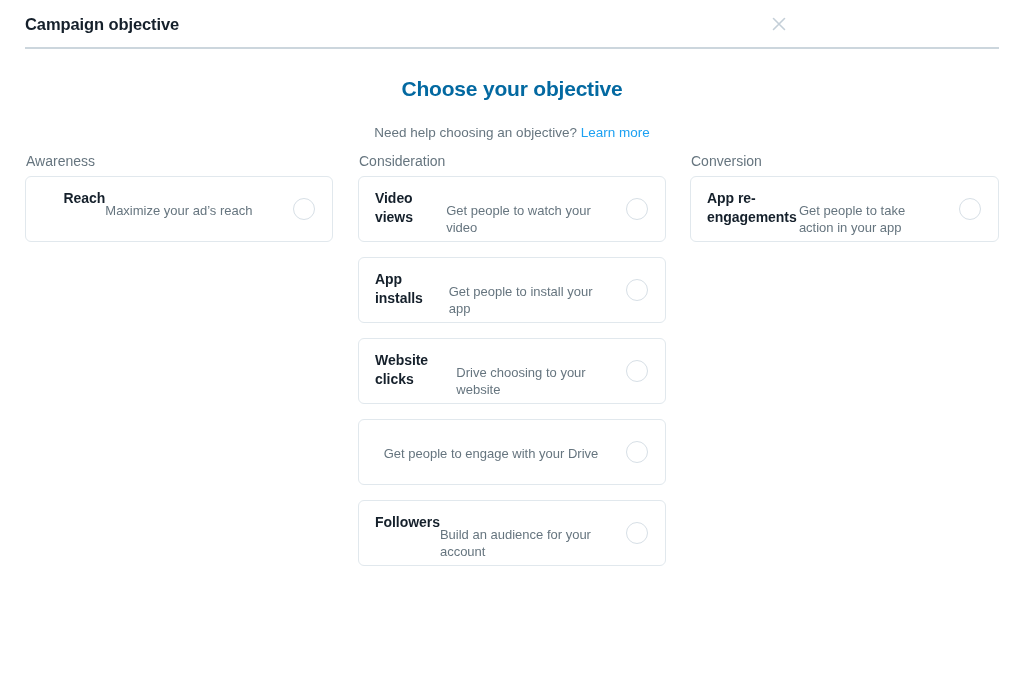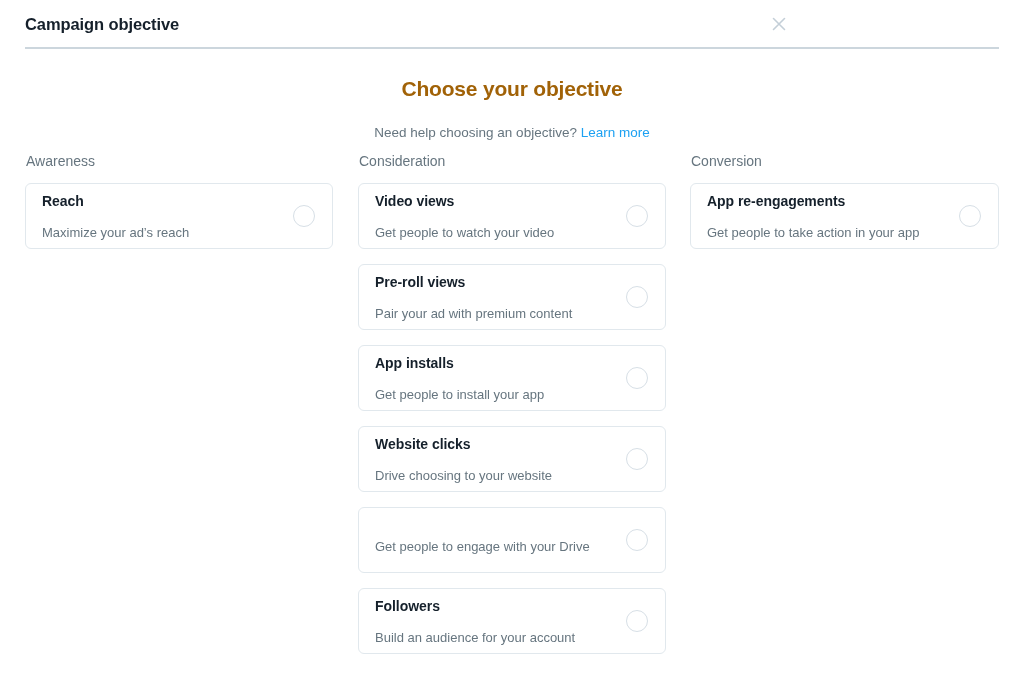--- a/index.html
+++ b/index.html
@@ -64,21 +64,21 @@
     position: absolute;
     left: 0;
     top: 76px;
     width: 1024px;
     text-align: center;
   }
 
   .intro-title {
     font-size: 21px;
     font-weight: bold;
-    color: #a16207;
+    color: #0369a1;
     letter-spacing: -0.2px;
     line-height: 26px;
   }
 
   .intro-subtitle {
     margin-top: 22px;
     font-size: 13.5px;
     color: #66757f;
     line-height: 18px;
   }
@@ -104,39 +104,39 @@
   }
 
   .column-awareness    { left: 25px;  width: 308px; }
   .column-consideration{ left: 358px; width: 308px; }
   .column-conversion   { left: 690px; width: 309px; }
 
   .column-label {
     font-size: 14px;
     color: #66757f;
     line-height: 18px;
-    margin-bottom: 13px;
+    margin-bottom: 6px;
     padding-left: 1px;
   }
 
   .card-list {
     display: flex;
     flex-direction: column;
     gap: 15px;
   }
 
   .objective-card {
     position: relative;
     height: 66px;
     background: #ffffff;
     border: 1px solid #e1e8ed;
     border-radius: 6px;
     padding: 12px 58px 12px 16px;
     display: flex;
-    flex-direction: column;
+    flex-direction: row;
     justify-content: center;
     cursor: pointer;
   }
 
   .card-title {
     font-size: 14px;
     font-weight: bold;
     color: #15202b;
     line-height: 19px;
     letter-spacing: -0.05px;
@@ -201,25 +201,20 @@
   <div class="column column-consideration">
     <div class="column-label">Consideration</div>
     <div class="card-list">
 
       <div class="objective-card">
         <div class="card-title">Video views</div>
         <div class="card-desc">Get people to watch your video</div>
         <div class="card-radio"></div>
       </div>
 
-      <div class="objective-card">
-        <div class="card-title">Pre-roll views</div>
-        <div class="card-desc">Pair your ad with premium content</div>
-        <div class="card-radio"></div>
-      </div>
 
       <div class="objective-card">
         <div class="card-title">App installs</div>
         <div class="card-desc">Get people to install your app</div>
         <div class="card-radio"></div>
       </div>
 
       <div class="objective-card">
         <div class="card-title">Website clicks</div>
         <div class="card-desc">Drive choosing to your website</div>

